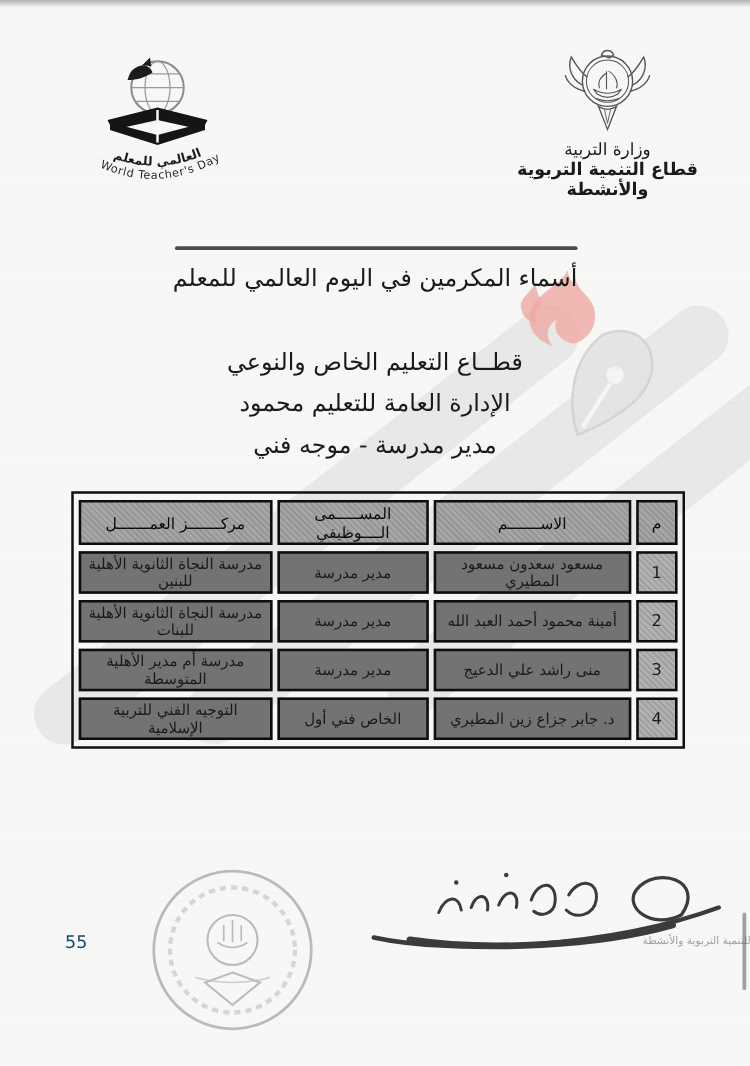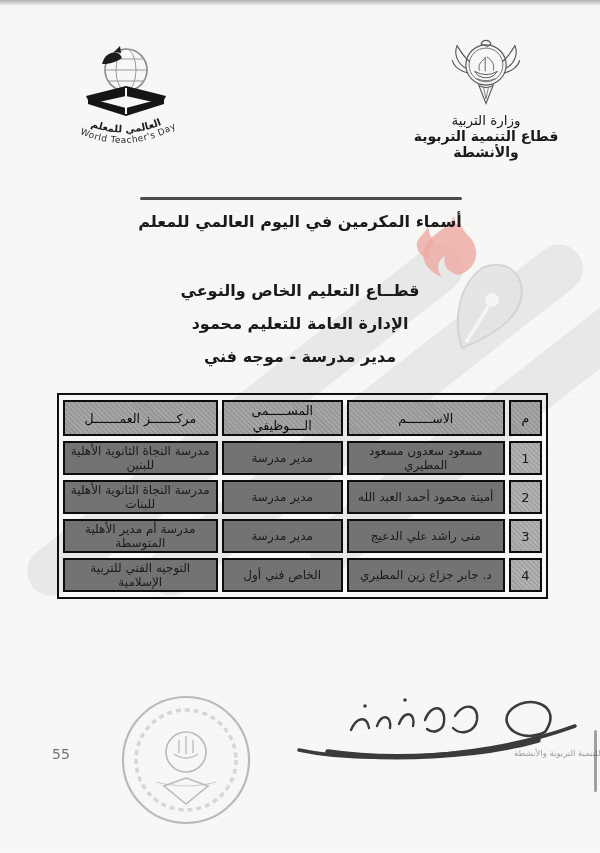--- a/index.html
+++ b/index.html
@@ -28,23 +28,23 @@
   .content{position:absolute;inset:0;z-index:1;}
   .wtd-logo{position:absolute;left:58px;top:40px;width:136px;height:120px;}
   .ministry{position:absolute;left:388px;top:36px;width:196px;text-align:center;}
   .ministry svg{display:block;margin:0 auto;}
   .ministry-line1{font-size:13.5px;font-weight:normal;margin-top:2px;direction:rtl;}
   .ministry-line2{font-size:14px;font-weight:bold;direction:rtl;}
 
   
   .title-rule{position:absolute;left:140px;top:197px;width:322px;height:3px;background:#2e2e2e;opacity:.85;border-radius:2px;}
   .doc-title{position:absolute;left:90px;top:212px;width:420px;text-align:center;direction:rtl;
-    font-size:16px;font-weight:bold;letter-spacing:0;}
+    font-size:19px;font-weight:normal;letter-spacing:0;}
   .subtitles{position:absolute;left:100px;top:274px;width:400px;text-align:center;direction:rtl;}
-  .subtitles .sub{font-size:16px;font-weight:bold;line-height:33px;}
+  .subtitles .sub{font-size:19px;font-weight:normal;line-height:33px;}
 
   
   .tbl-wrap{position:absolute;left:57px;top:393px;width:487px;border:2.5px solid #101010;background:transparent;}
   table.roster{width:100%;border-collapse:separate;border-spacing:4px 5px;direction:rtl;background:transparent;}
   table.roster th, table.roster td{
     border:2px solid #0d0d0d;padding:1px 3px;text-align:center;vertical-align:middle;
     font-weight:normal;
   }
   table.roster th{
     height:22px;font-size:12.5px;color:#0b0b0b;
@@ -59,21 +59,21 @@
   }
   td.name{width:164px;}
   td.job{width:120px;}
   td.work{width:160px;font-size:11.5px;}
 
   
   .stamp{position:absolute;left:116px;top:690px;width:140px;height:140px;opacity:.62;}
   .signature{position:absolute;left:293px;top:688px;width:290px;height:82px;}
   .sig-caption{position:absolute;left:418px;top:748px;width:240px;direction:rtl;text-align:right;
     font-size:8.5px;color:#8d9196;opacity:.85;white-space:nowrap;}
-  .page-number{position:absolute;left:52px;top:746px;font-size:14px;color:#737373;}
+  .page-number{position:absolute;left:52px;top:746px;font-size:14px;color:#0c4a6e;}
 </style>
 </head>
 <body>
 
 <div class="scan-top"></div>
 <div class="scan-right"></div>
 
 <div class="wm">
   <div class="wm-bar" style="left:-25px;top:396px;width:540px;"></div>
   <div class="wm-bar" style="left:95px;top:396px;width:540px;"></div>

